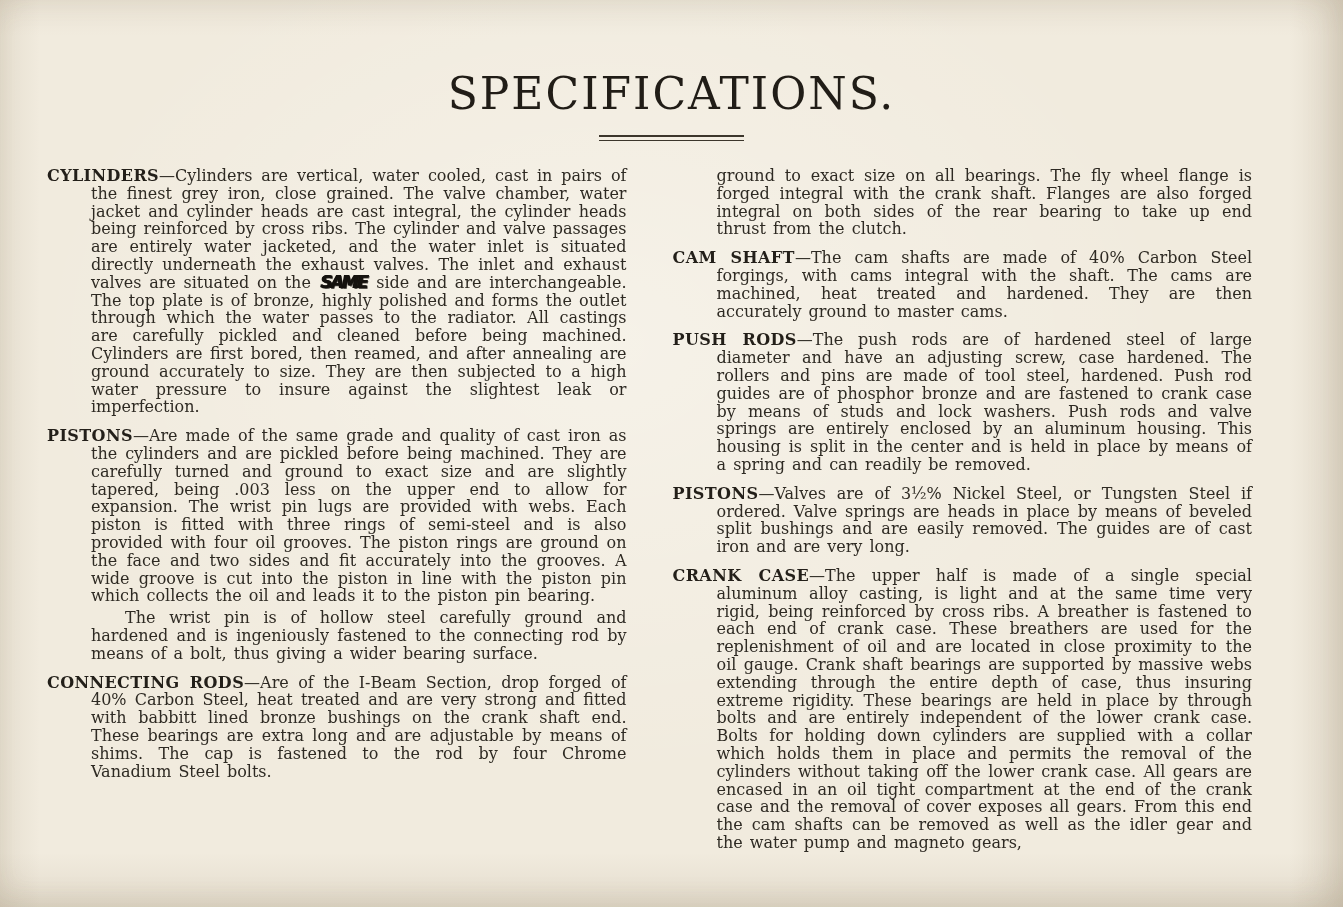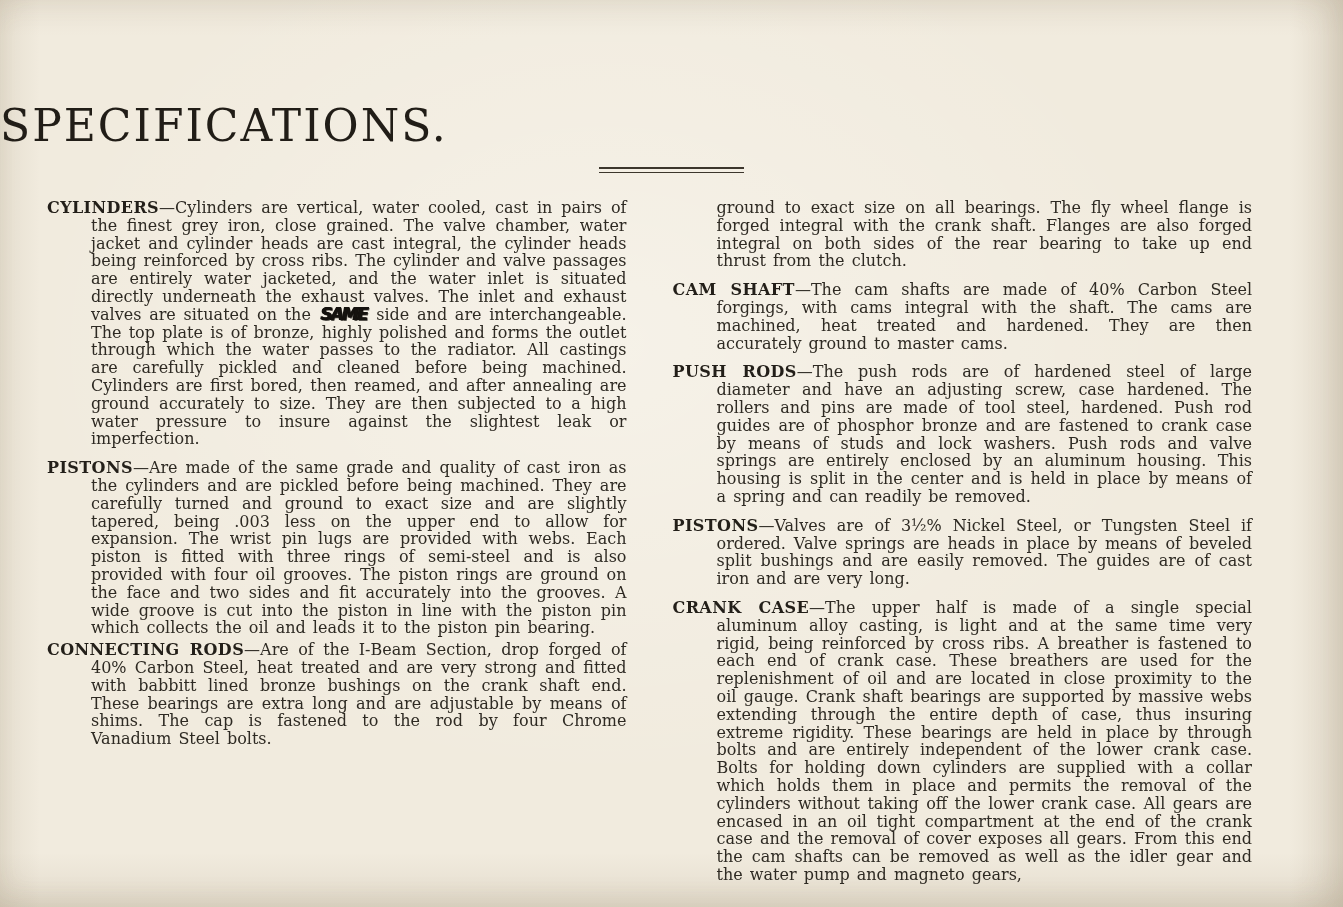--- a/index.html
+++ b/index.html
@@ -13,22 +13,22 @@
       linear-gradient(90deg, rgba(130,110,80,0.10) 0%, rgba(130,110,80,0) 3%, rgba(130,110,80,0) 96%, rgba(130,110,80,0.14) 100%),
       linear-gradient(180deg, rgba(130,110,80,0.06) 0%, rgba(130,110,80,0) 4%, rgba(130,110,80,0) 94%, rgba(130,110,80,0.12) 100%),
       #f1ebde;
     box-shadow: inset -14px 0 30px rgba(120,100,70,0.10), inset 0 -10px 24px rgba(120,100,70,0.08);
     overflow: hidden;
     font-family: "DejaVu Serif", serif;
     color: #2e2a23;
   }
   .title {
     margin: 0;
-    padding-top: 100px;
-    text-align: left;
+    padding-top: 68px;
+    text-align: center;
     font-size: 44px;
     font-weight: normal;
     letter-spacing: 2px;
     color: #211d17;
   }
   .title-rule {
     width: 145px;
     height: 3px;
     margin: 16px auto 0 auto;
     border-top: 2px solid #3c362c;
@@ -82,20 +82,21 @@
   <div class="title-rule"></div>
 
   <div class="columns">
 
     <div class="col">
 
       <p class="entry"><span class="hd">CYLINDERS</span><span class="dash">—</span><span>Cylinders are vertical, water cooled, cast in pairs of the finest grey iron, close grained.  The valve chamber, water jacket and cylinder heads are cast integral, the cylinder heads being reinforced by cross ribs.  The cylinder and valve passages are entirely water jacketed, and the water inlet is situated directly underneath the exhaust valves.  The inlet and exhaust valves are situated on the </span><span class="overwrite">SAME</span><span> side  and are interchangeable. The top plate is of bronze, highly polished and forms the outlet through which the water passes to the radiator. All castings are carefully pickled and cleaned before being machined.  Cylinders are first bored, then reamed, and after annealing are ground accurately to size.  They are then subjected to a high water pressure to insure against the slightest leak or imperfection.</span></p>
 
       <p class="entry no-gap"><span class="hd">PISTONS</span><span class="dash">—</span><span>Are made of the same grade and quality of cast iron as the cylinders and are pickled before being machined.  They are carefully turned and ground to exact size and are slightly tapered, being .003 less on the upper end to allow for expansion.  The wrist pin lugs are provided with webs.  Each piston is fitted with three rings of semi-steel and is also provided with four oil grooves. The piston rings are ground on the face and two sides and fit accurately into the grooves.  A wide groove is cut into the piston in line with the piston pin which collects the oil and leads it to the piston pin bearing.</span></p>
 
+      <p class="entry cont cont-first-indent"><span>The wrist pin is of hollow steel carefully ground and hardened and is ingeniously fastened to the connecting rod by means of a bolt, thus giving a wider bearing surface.</span></p>
 
       <p class="entry"><span class="hd">CONNECTING RODS</span><span class="dash">—</span><span>Are of the I-Beam Section, drop forged of 40% Carbon Steel, heat treated and are very strong and fitted with babbitt lined bronze bushings on the crank shaft end.  These bearings are extra long and are adjustable by means of shims.  The cap is fastened to the rod by four Chrome Vanadium Steel bolts.</span></p>
 
 
     </div>
 
     <div class="col">
 
       <p class="entry cont"><span>ground to exact size on all bearings.  The fly wheel flange is forged integral with the crank shaft.  Flanges are also forged integral on both sides of the rear bearing to take up end thrust from the clutch.</span></p>
 

